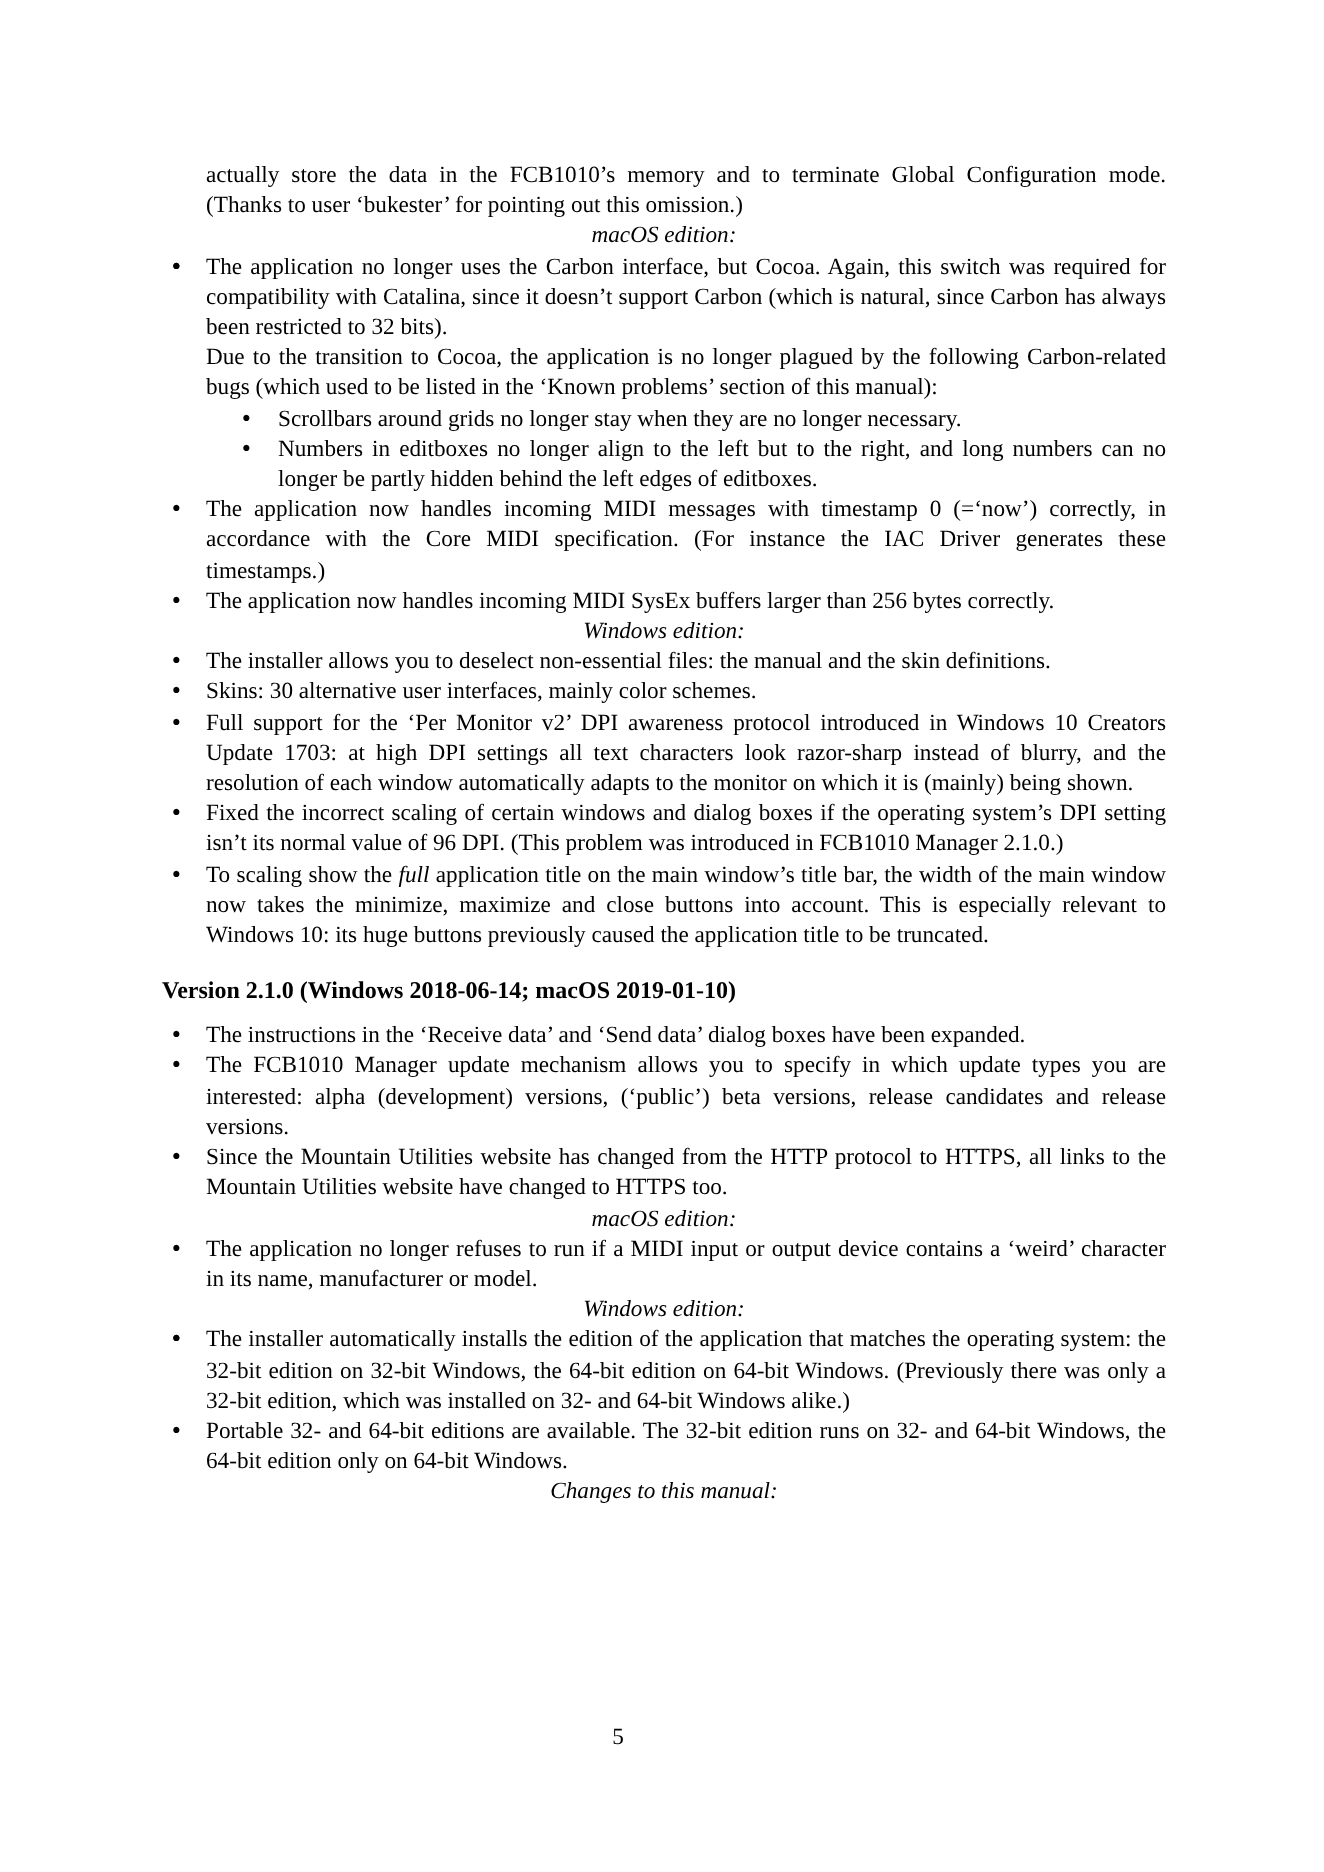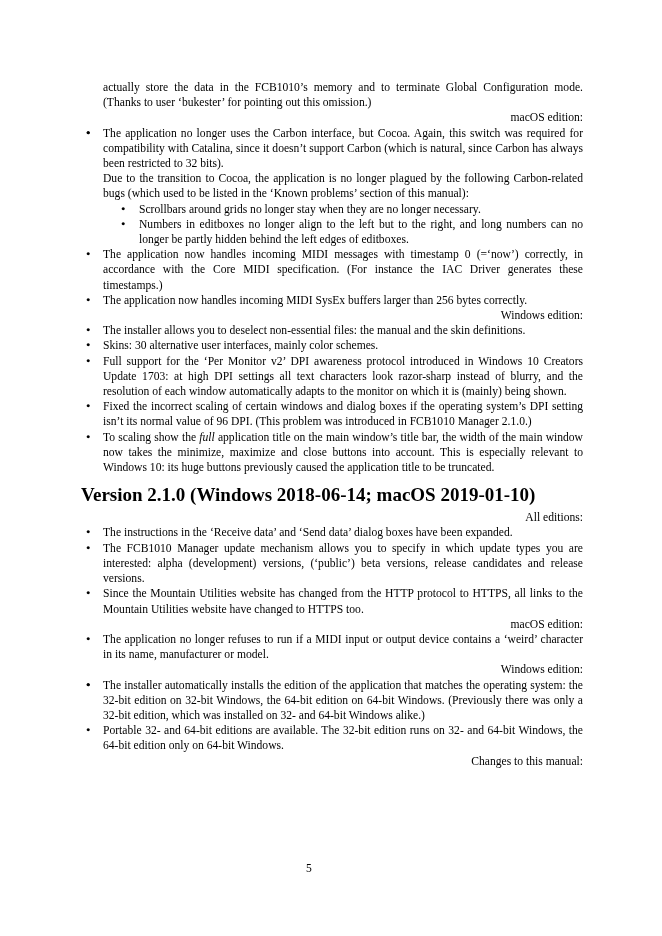--- a/index.html
+++ b/index.html
@@ -15,35 +15,35 @@
   .content {
     position: absolute;
     left: 81px;
     top: 80px;
     width: 502px;
     font-size: 11.6px;
     line-height: 15.2px;
   }
   .blk { text-align: justify; }
   .blk.para, .blk.cont { padding-left: 22px; }
-  .blk.label { text-align: right; }
+  .blk.label { font-style: italic; text-align: center; }
   .blk.bullet { position: relative; padding-left: 22px; }
   .blk.sub { position: relative; padding-left: 58px; }
   .glyph {
     position: absolute;
     left: 5px;
     top: 0;
     font-size: 7.2px;
     line-height: 15.2px;
     font-style: normal;
   }
   .blk.sub .glyph { left: 40px; }
   .heading {
     font-weight: bold;
-    font-size: 19px;
+    font-size: 12px;
     line-height: 18px;
     margin: 11px 0 6px 0;
     text-align: left;
   }
   .footer {
     position: absolute;
     left: 0;
     top: 862px;
     width: 100%;
     text-align: center;
@@ -115,21 +115,20 @@
       <span>Fixed the incorrect scaling of certain windows and dialog boxes if the operating system’s DPI setting isn’t its normal value of 96 DPI. (This problem was introduced in FCB1010 Manager 2.1.0.)</span>
     </div>
 
     <div class="blk bullet">
       <span class="glyph">●</span>
       <span><span>To scaling show the </span><i>full</i><span> application title on the main window’s title bar, the width of the main window now takes the minimize, maximize and close buttons into account. This is especially relevant to Windows 10: its huge buttons previously caused the application title to be truncated.</span></span>
     </div>
 
     <div class="heading">Version 2.1.0 (Windows 2018-06-14; macOS 2019-01-10)</div>
 
-    <div class="blk label">All editions:</div>
 
     <div class="blk bullet">
       <span class="glyph">●</span>
       <span>The instructions in the ‘Receive data’ and ‘Send data’ dialog boxes have been expanded.</span>
     </div>
 
     <div class="blk bullet">
       <span class="glyph">●</span>
       <span>The FCB1010 Manager update mechanism allows you to specify in which update types you are interested: alpha (development) versions, (‘public’) beta versions, release candidates and release versions.</span>
     </div>

